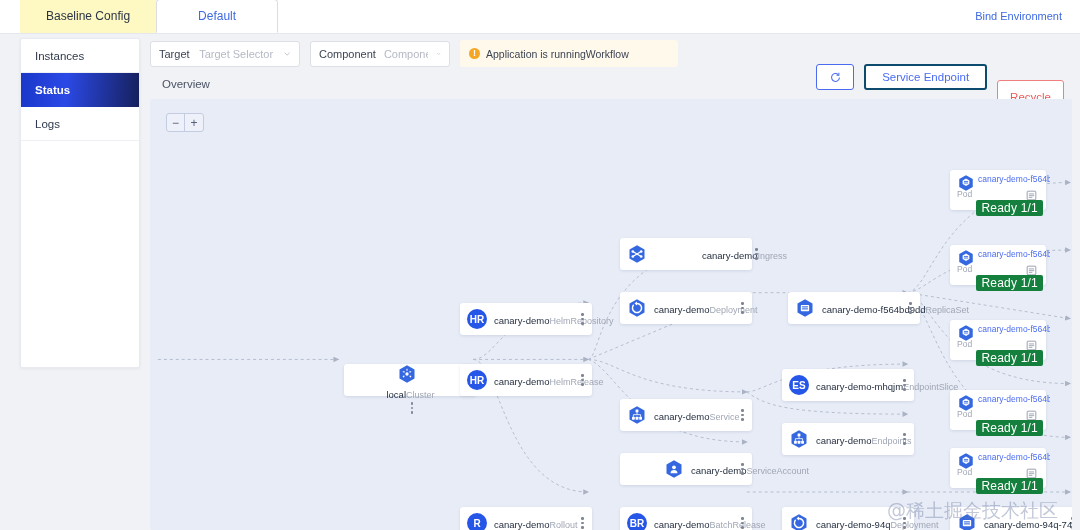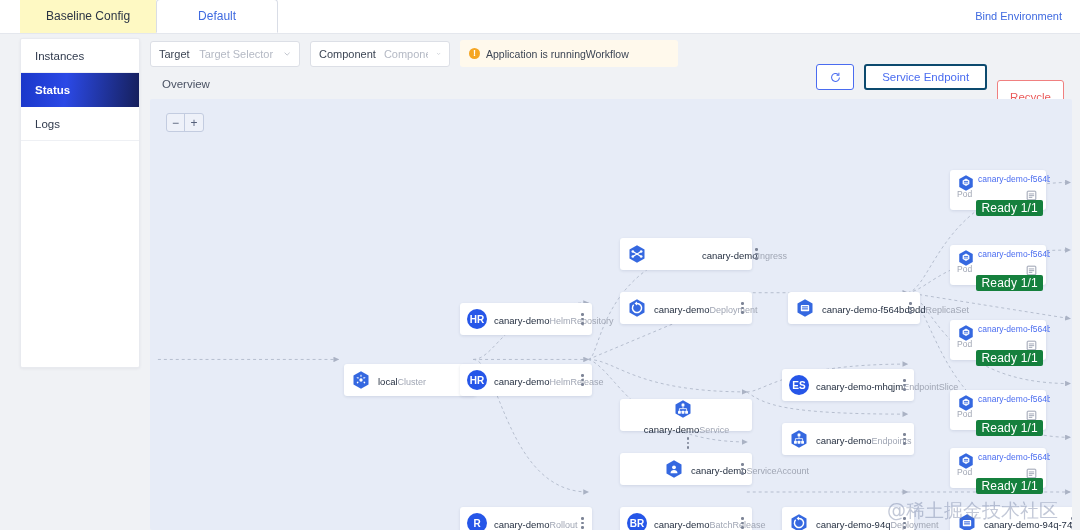--- a/index.html
+++ b/index.html
@@ -243,21 +243,21 @@
             <path d="M764,209 C790,215 800,307 928,307"></path>
             <path d="M764,209 C790,220 800,365 928,365"></path>
             <path d="M602,316 C620,316 640,286 764,286"></path>
             <path d="M602,316 C620,330 640,340 764,340"></path>
             <path d="M602,424 L764,424"></path>
             <path d="M764,424 L928,424"></path>
           </g>
         </svg>
 
         <div id="nodes">
-            <div class="node std" style="left: 194px; top: 265px;">
+            <div class="node std" style="left: 194px; top: 265px; flex-direction: column;">
               <span class="ico"><svg viewBox="0 0 24 24" width="100%" height="100%">
                   <polygon points="12,1.6 21,6.6 21,17.4 12,22.4 3,17.4 3,6.6" fill="#3568e0"></polygon>
                   <g fill="#fff">
                     <circle cx="12" cy="12" r="2"></circle>
                     <path d="M12 5.2l1 2.3-1 .6-1-.6z"></path>
                     <path d="M17.6 9.2l-2.2 1.3-.6-1 .4-1.2z"></path>
                     <path d="M16.5 16.4l-1.7-1.8.8-.8 1.6.5z"></path>
                     <path d="M7.5 16.4l1.7-1.8-.8-.8-1.6.5z"></path>
                     <path d="M6.4 9.2l2.2 1.3.6-1-.4-1.2z"></path>
                   </g>
@@ -316,21 +316,21 @@
                   <path d="M12 6.5a5.5 5.5 0 1 1-4 1.7" fill="none" stroke="#fff" stroke-width="1.8"></path>
                   <path d="M12 4.2 L12 9 L9 6.6 z" fill="#fff"></path>
                 </svg></span>
               <span class="txt"><span class="nm">canary-demo</span><span class="kind">Deployment</span></span>
               <span class="dots">
                 <i></i>
                 <i></i>
                 <i></i>
               </span>
             </div>
-            <div class="node std" style="left: 470px; top: 300px; flex-direction: column;">
+            <div class="node std" style="left: 470px; top: 300px;">
               <span class="ico"><svg viewBox="0 0 24 24" width="100%" height="100%">
                   <polygon points="12,1.6 21,6.6 21,17.4 12,22.4 3,17.4 3,6.6" fill="#3568e0"></polygon>
                   <g fill="#fff">
                     <rect x="10.3" y="5.5" width="3.4" height="3.4" rx=".5"></rect>
                     <rect x="6" y="14.2" width="3.4" height="3.4" rx=".5"></rect>
                     <rect x="10.3" y="14.2" width="3.4" height="3.4" rx=".5"></rect>
                     <rect x="14.6" y="14.2" width="3.4" height="3.4" rx=".5"></rect>
                   </g>
                   <g stroke="#fff" stroke-width="1" fill="none">
                     <path d="M12 9v2.6"></path>

